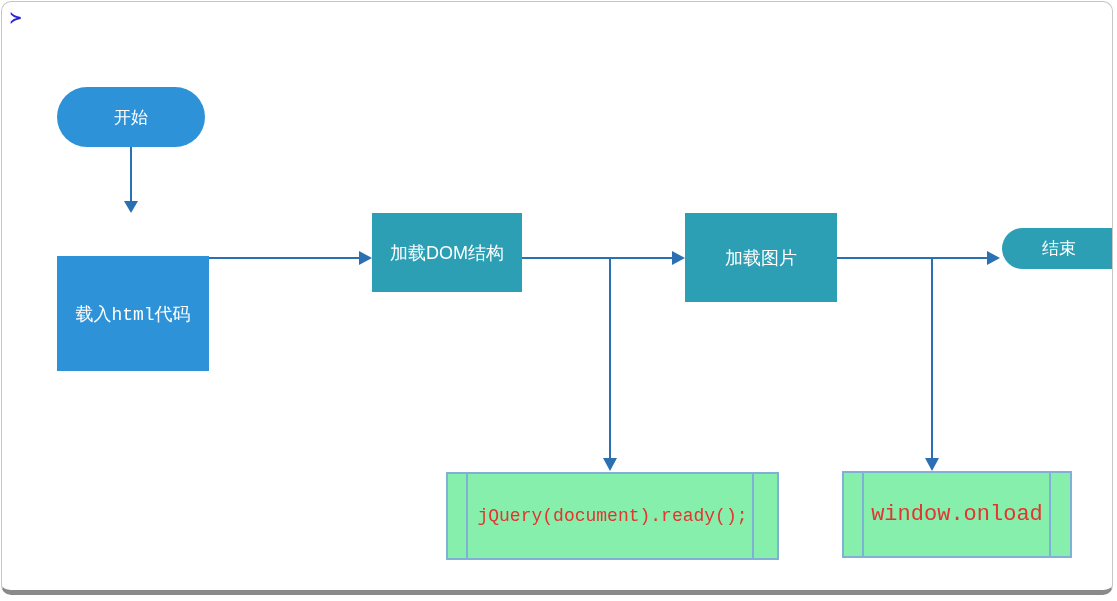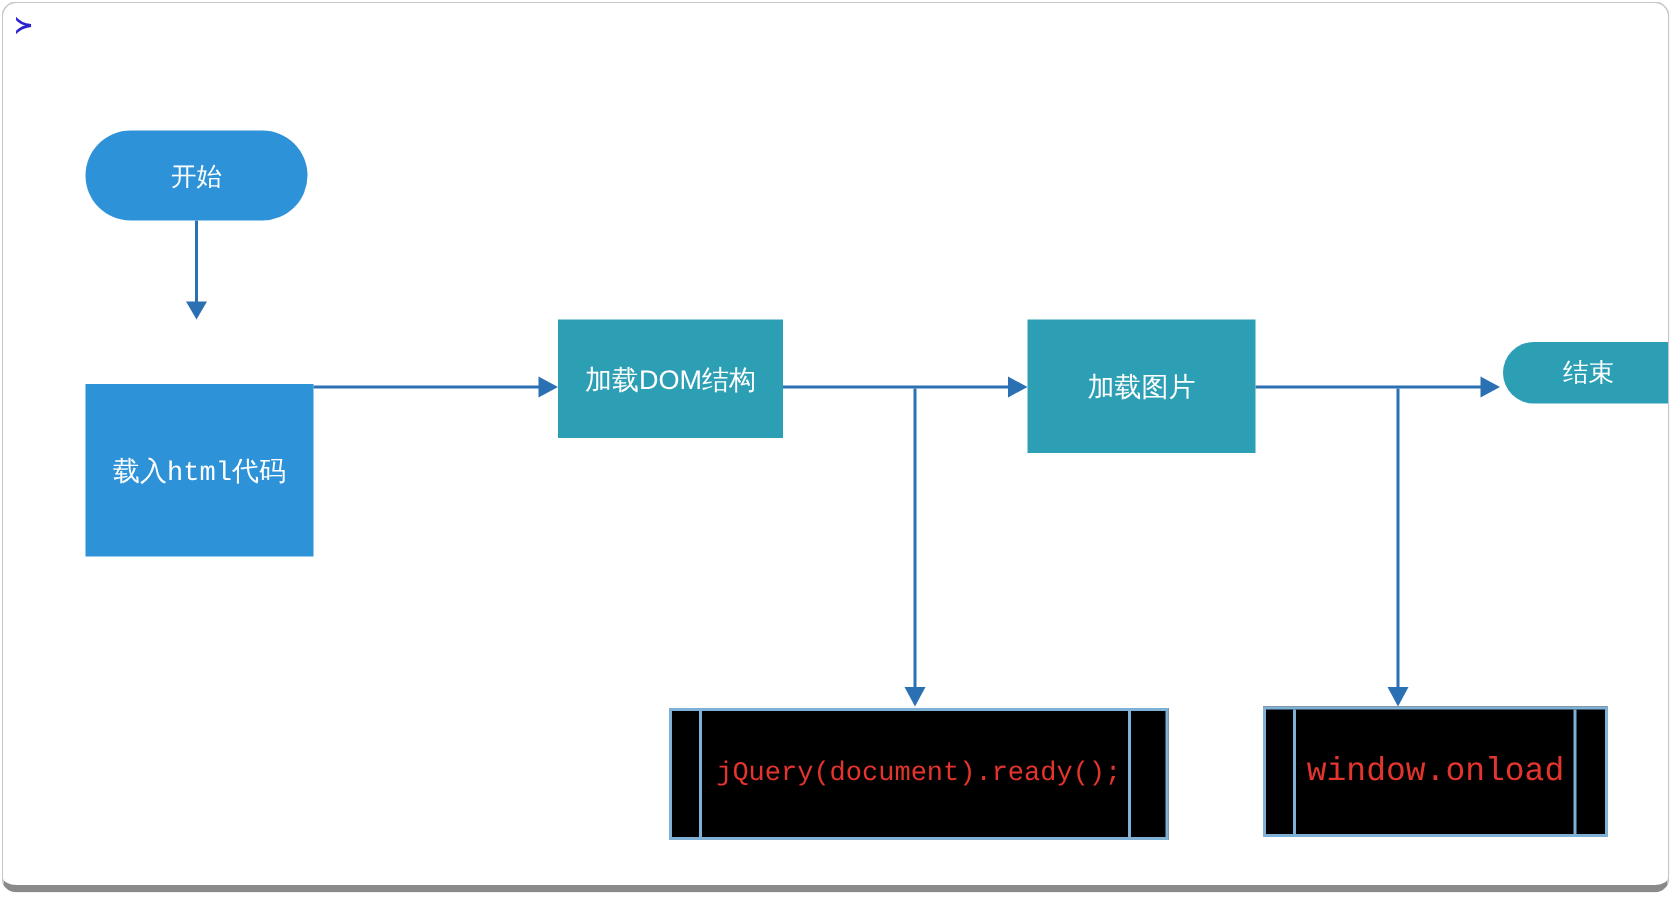--- a/index.html
+++ b/index.html
@@ -14,21 +14,21 @@
          color:#ffffff;text-align:center;}
   .blue{background:#2d92d8;}
   .teal{background:#2d9fb5;}
   .terminator-start{left:55px;top:85px;width:148px;height:60px;border-radius:30px;font-size:17px;}
   .process-html{left:55px;top:210px;width:152px;height:115px;font-size:18px;
         font-family:"Liberation Mono","DejaVu Sans Mono",monospace;margin-top:44px;}
   .process-dom{left:370px;top:211px;width:150px;height:79px;font-size:18px;}
   .process-img{left:683px;top:211px;width:152px;height:89px;font-size:18px;}
   .terminator-end{left:1000px;top:226px;width:114px;height:41px;
         border-radius:30px 0 0 30px;font-size:17px;}
-  .callout{position:absolute;background:#000000;border:2px solid #7fb0d6;
+  .callout{position:absolute;background:#86efac;border:2px solid #7fb0d6;
         box-sizing:border-box;display:flex;align-items:center;justify-content:center;
         color:#e4342e;font-family:"Liberation Mono","DejaVu Sans Mono",monospace;}
   .callout-jquery{left:444px;top:470px;width:333px;height:88px;font-size:18px;}
   .callout-onload{left:840px;top:469px;width:230px;height:87px;font-size:22px;}
   .callout .bar{position:absolute;top:0;bottom:0;width:0;border-left:2px solid #7fb0d6;}
   .callout .bar.left{left:18px;}
   .callout-jquery .bar.right{right:23px;}
   .callout-onload .bar.right{right:19px;}
   .connectors{position:absolute;left:0;top:0;width:1117px;height:601px;pointer-events:none;}
   .connectors path{stroke:#2c70b4;stroke-width:2;fill:none;}

